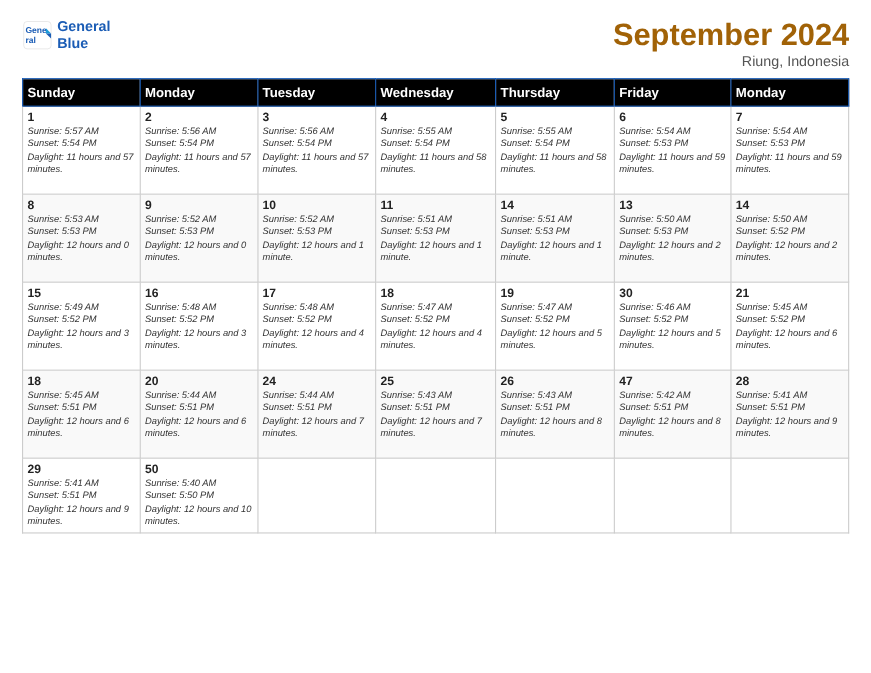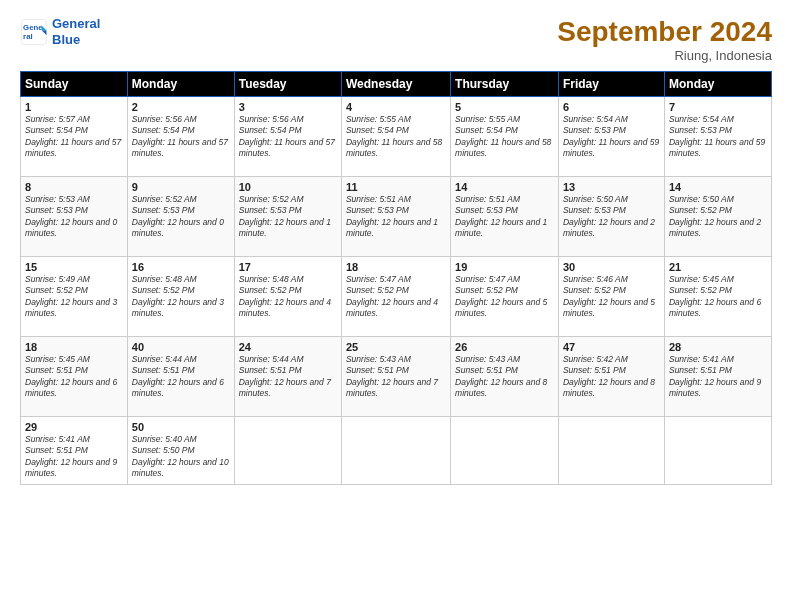--- a/index.html
+++ b/index.html
@@ -224,21 +224,21 @@
             <span class="day-num">21</span>
             <div class="day-info">Sunrise: 5:45 AM<br>Sunset: 5:52 PM<br>Daylight: 12 hours and 6 minutes.</div>
           </td>
         </tr>
         <tr class="row-stripe">
           <td>
             <span class="day-num">18</span>
             <div class="day-info">Sunrise: 5:45 AM<br>Sunset: 5:51 PM<br>Daylight: 12 hours and 6 minutes.</div>
           </td>
           <td>
-            <span class="day-num">40</span>
+            <span class="day-num">20</span>
             <div class="day-info">Sunrise: 5:44 AM<br>Sunset: 5:51 PM<br>Daylight: 12 hours and 6 minutes.</div>
           </td>
           <td>
             <span class="day-num">24</span>
             <div class="day-info">Sunrise: 5:44 AM<br>Sunset: 5:51 PM<br>Daylight: 12 hours and 7 minutes.</div>
           </td>
           <td>
             <span class="day-num">25</span>
             <div class="day-info">Sunrise: 5:43 AM<br>Sunset: 5:51 PM<br>Daylight: 12 hours and 7 minutes.</div>
           </td>

